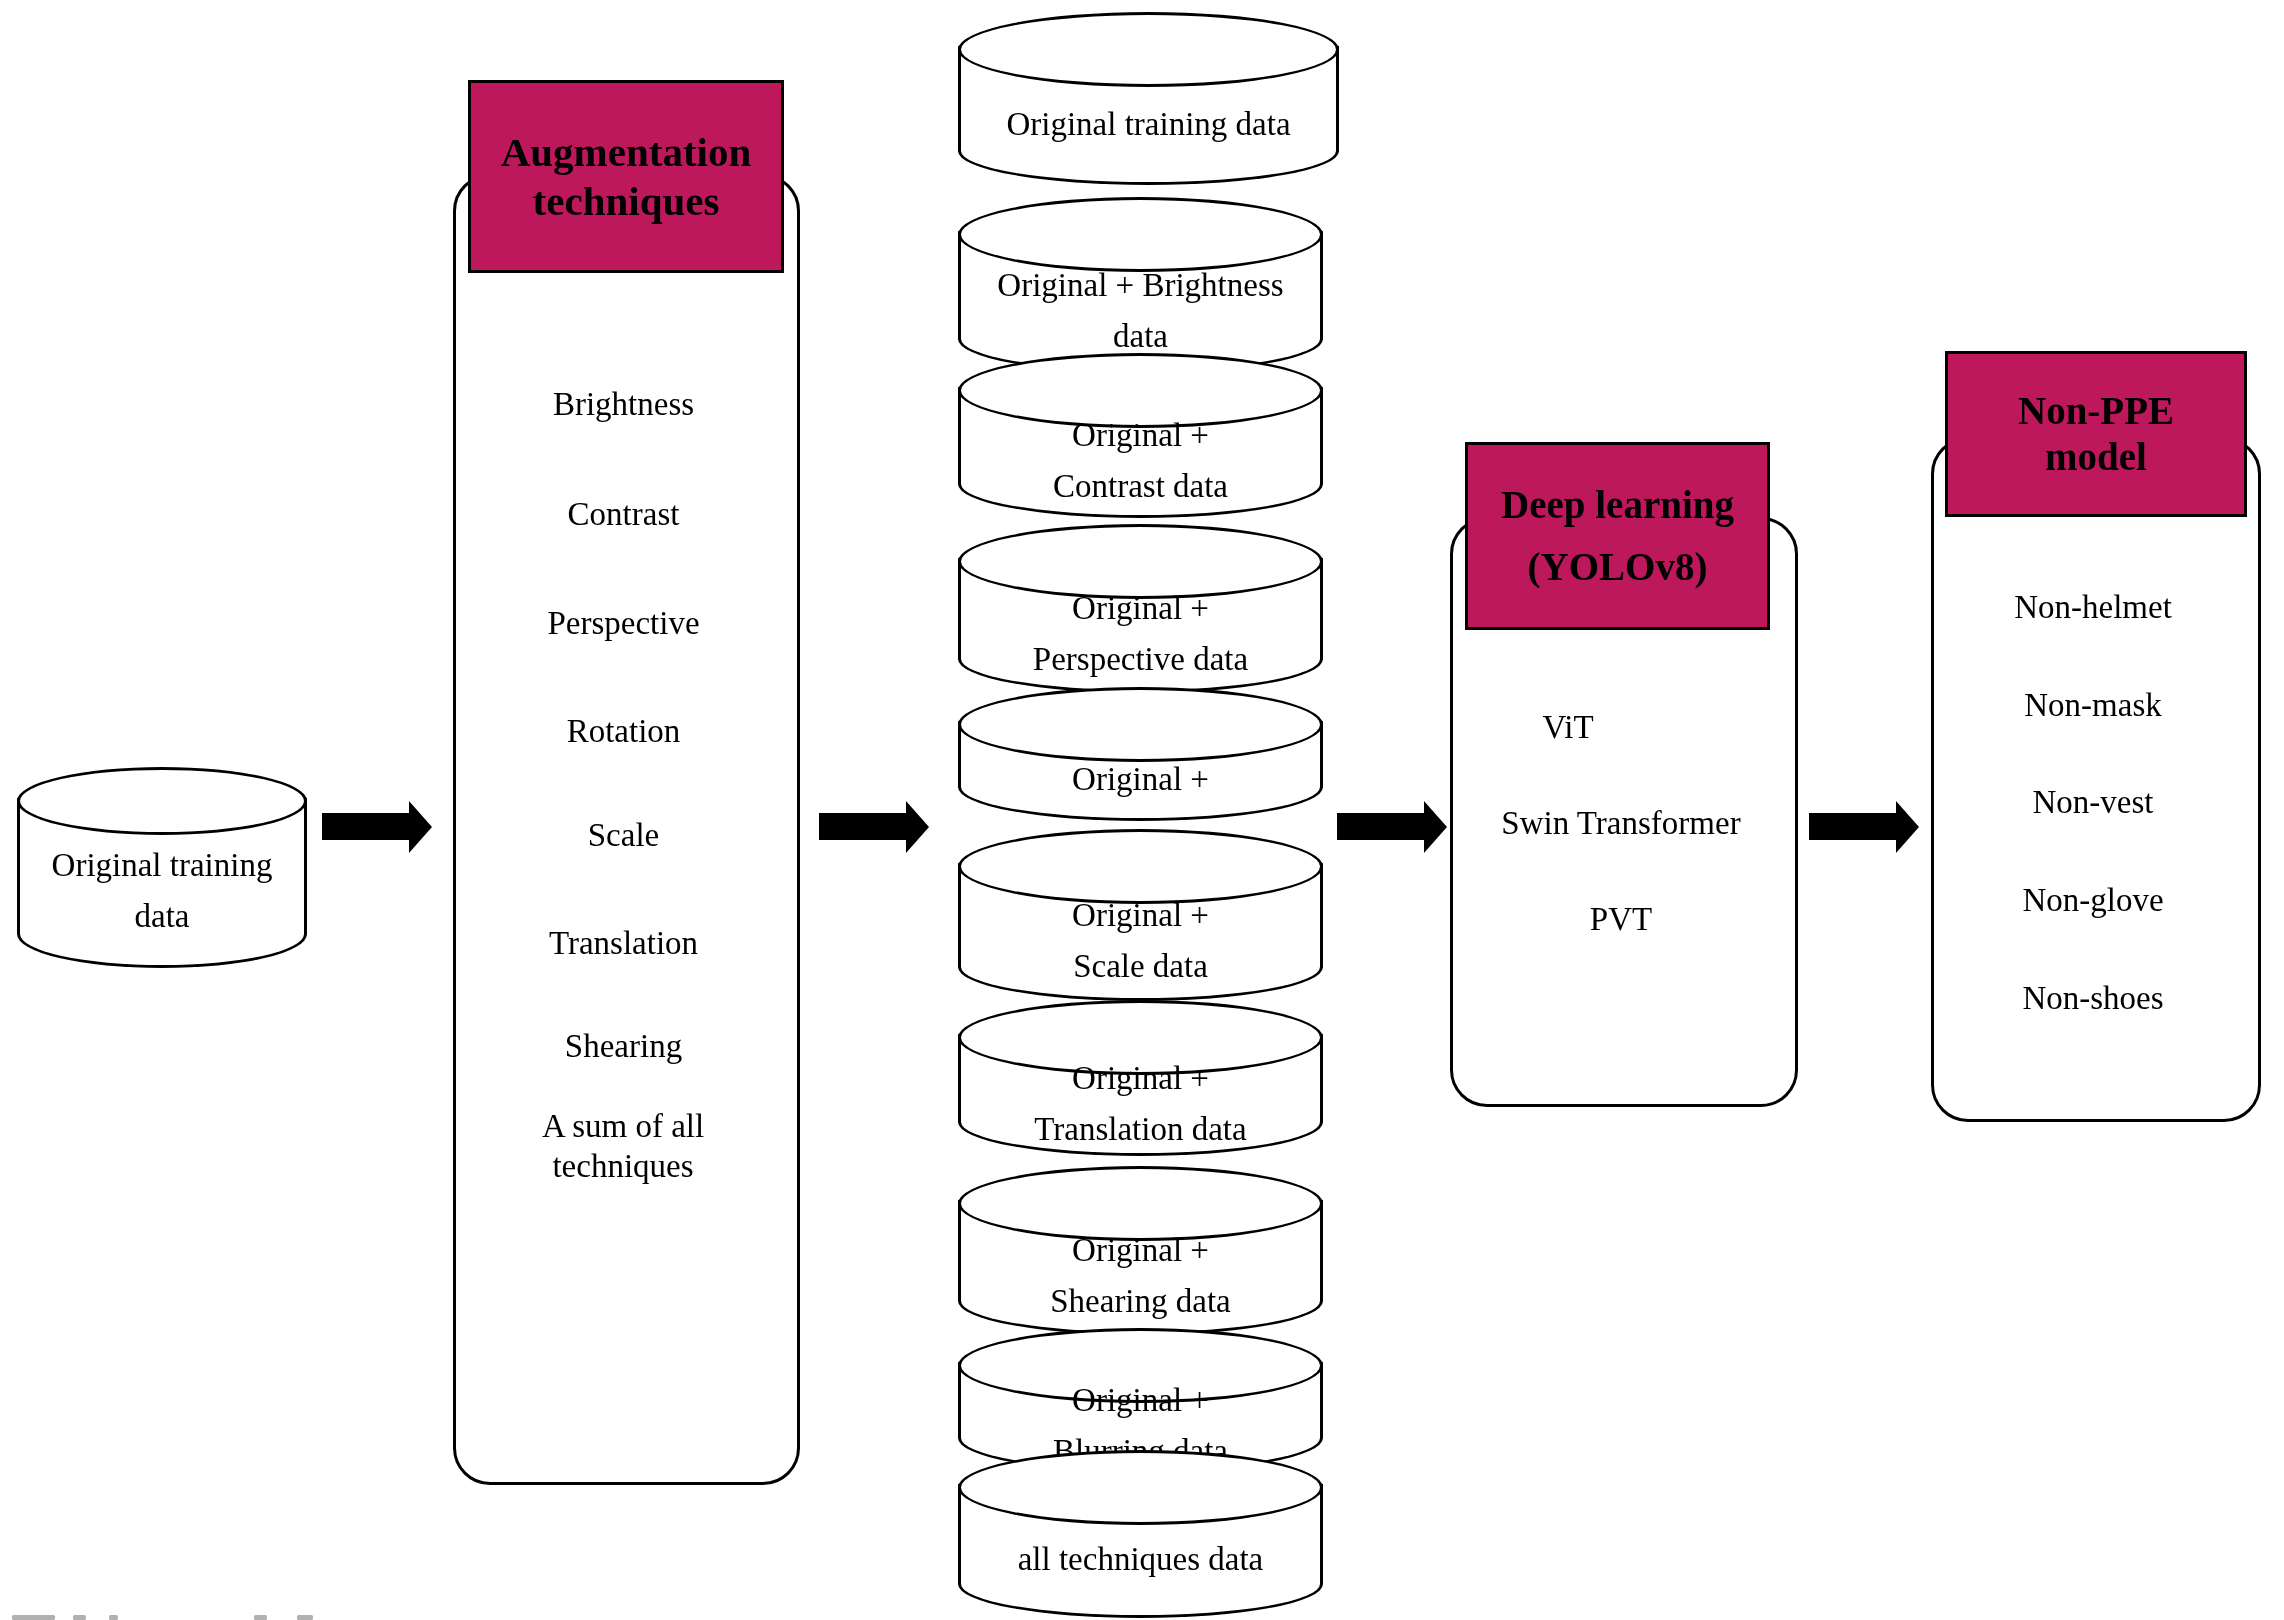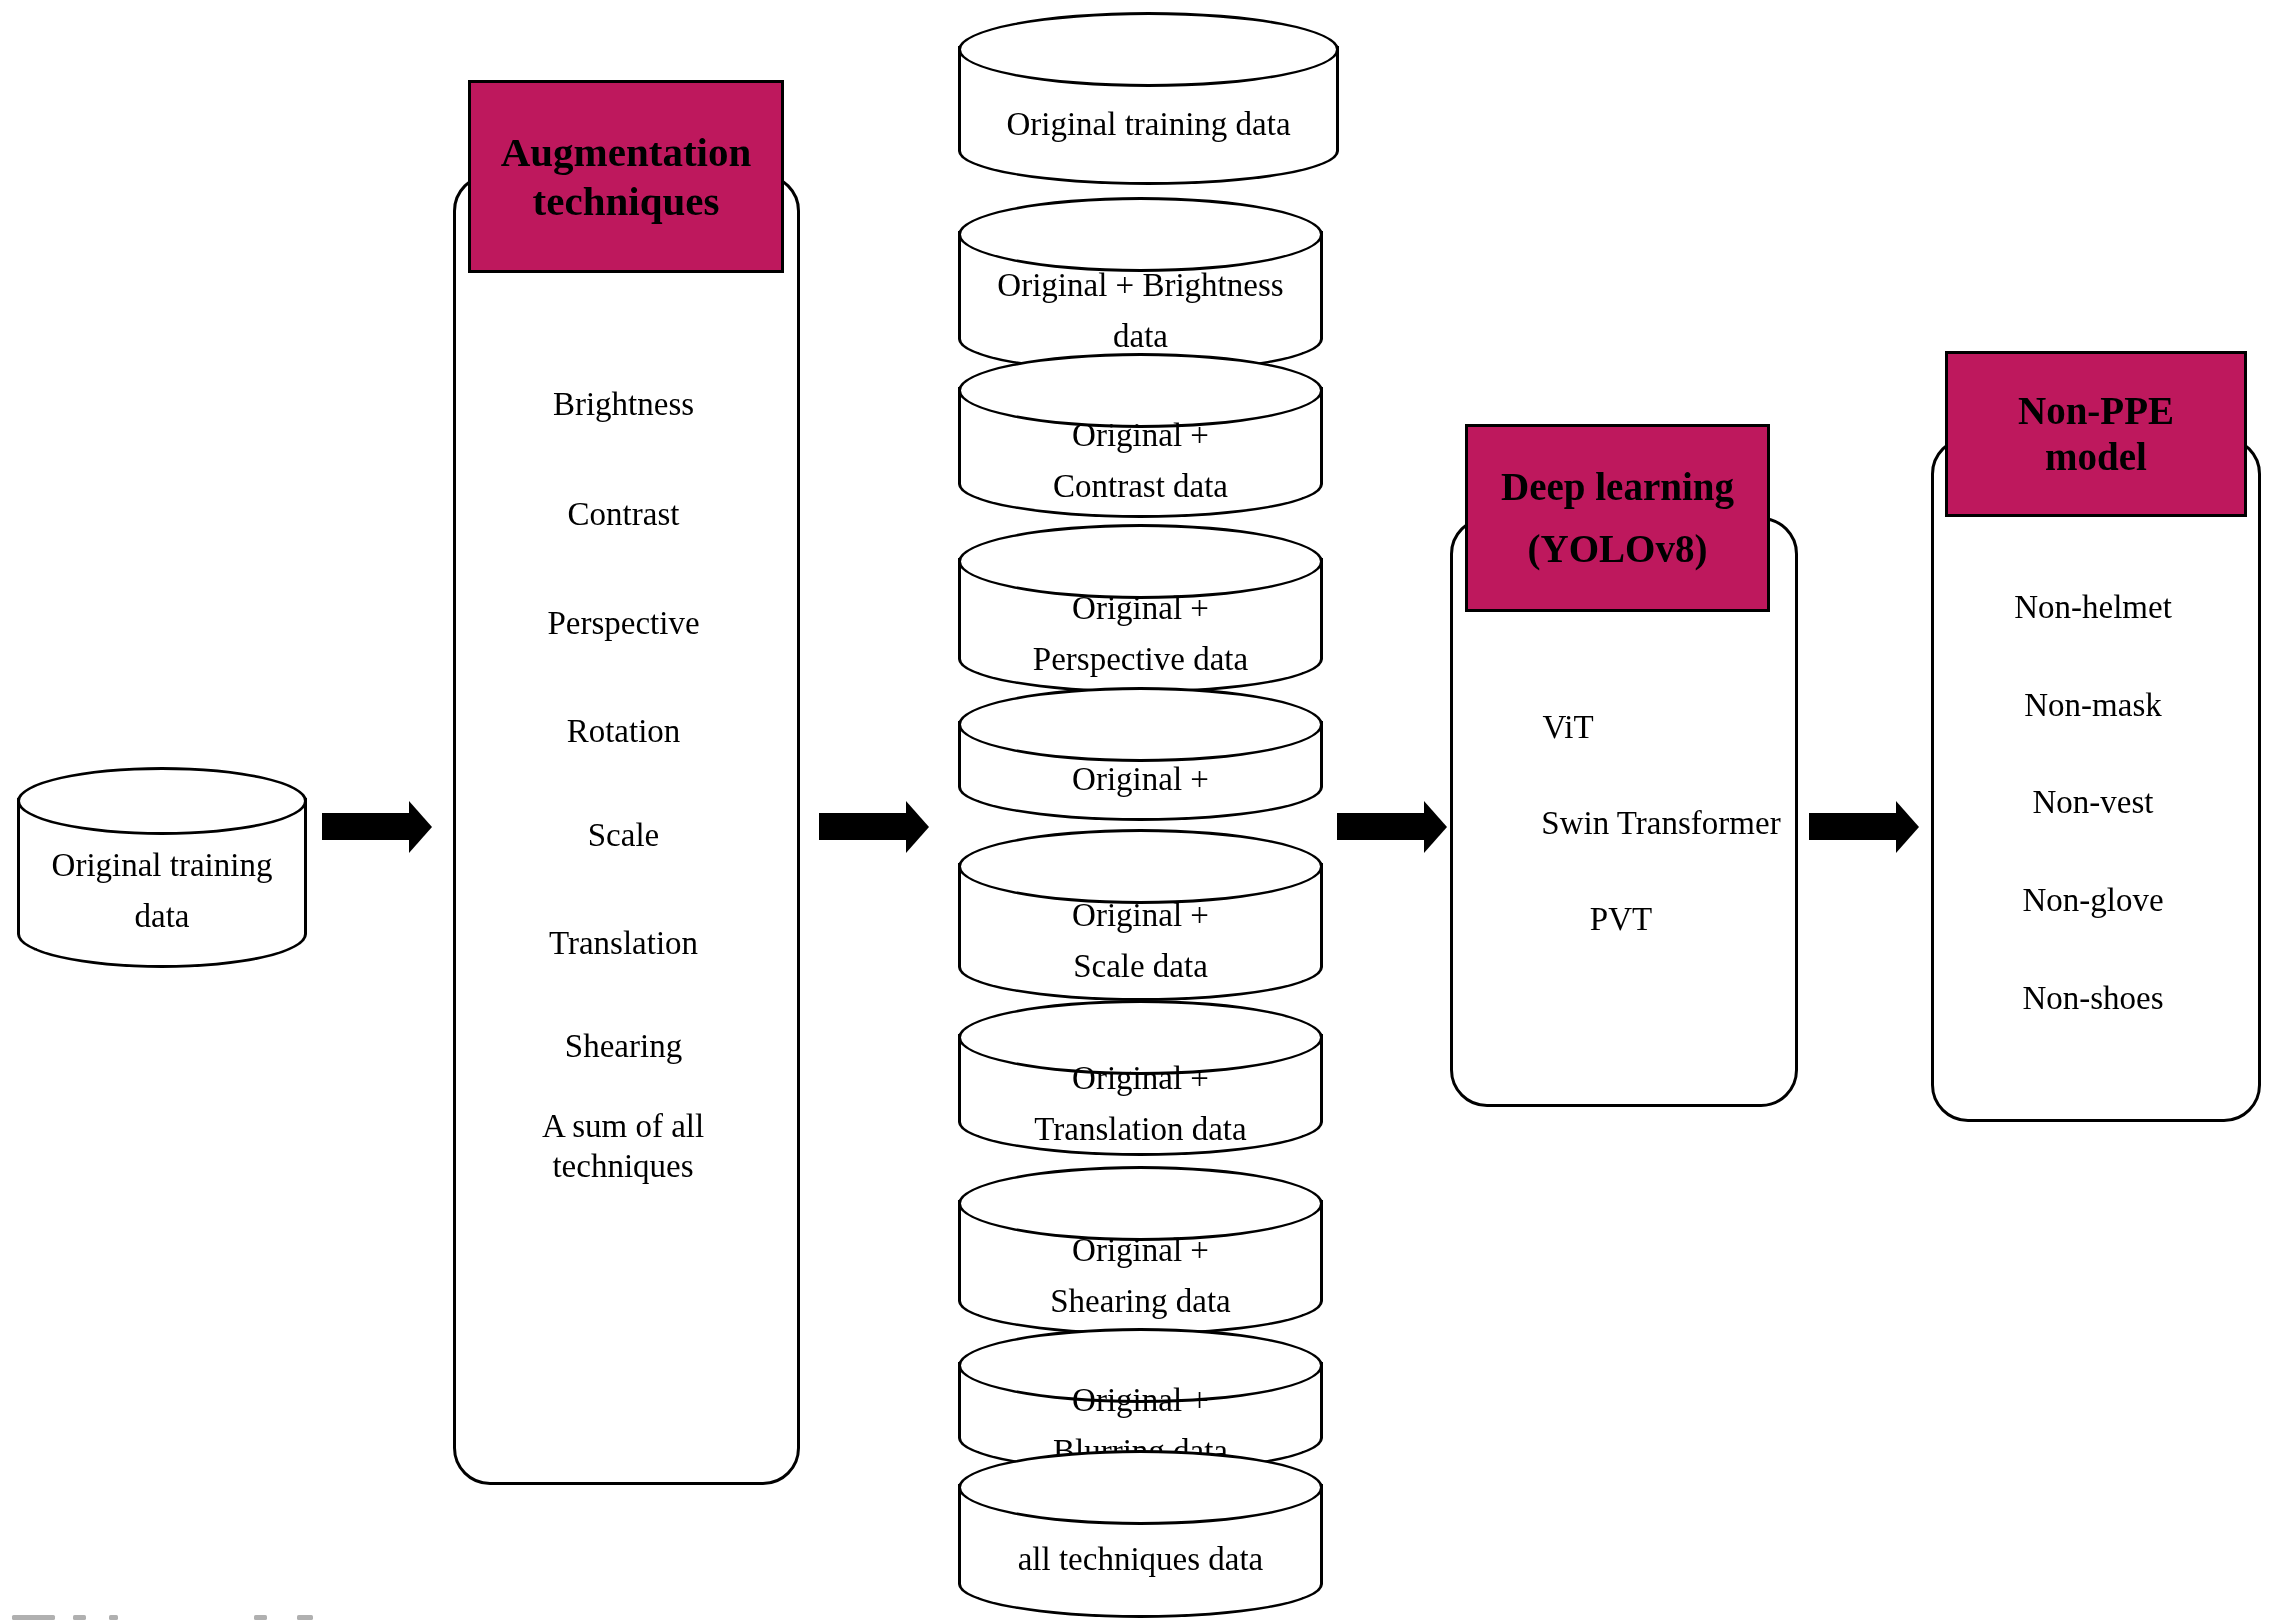--- a/index.html
+++ b/index.html
@@ -212,26 +212,26 @@
   </div>
   <div class="cyl cyl-mid" style="left:958px; top:1450px; width:365px; height:168px;">
     <div class="cyl-shell"></div>
     <div class="cyl-top"></div>
     <div class="cyl-label">
       <span class="lbl-line">all techniques data</span>
     </div>
   </div>
 
   <div class="round-box" style="left:1450px; top:517px; width:342px; height:584px;"></div>
-  <div class="title-box" style="left:1465px; top:424px; width:299px; height:182px; font-size:39px;gap:16px;">
+  <div class="title-box" style="left:1465px; top:442px; width:299px; height:182px; font-size:39px;gap:16px;">
     <span class="title-line">Deep learning</span>
     <span class="title-line">(YOLOv8)</span>
   </div>
   <div class="item-text" style="left:1397px; width:342px; top:708px;">ViT</div>
-  <div class="item-text" style="left:1450px; width:342px; top:804px;padding-left:40px;">Swin Transformer</div>
+  <div class="item-text" style="left:1450px; width:342px; top:804px;">Swin Transformer</div>
   <div class="item-text" style="left:1450px; width:342px; top:900px;">PVT</div>
 
   <div class="round-box" style="left:1931px; top:437px; width:324px; height:679px;"></div>
   <div class="title-box" style="left:1945px; top:351px; width:296px; height:160px; font-size:39px;">
     <span class="title-line">Non-PPE</span>
     <span class="title-line">model</span>
   </div>
   <div class="item-text" style="left:1931px; width:324px; top:588px;">Non-helmet</div>
   <div class="item-text" style="left:1931px; width:324px; top:686px;">Non-mask</div>
   <div class="item-text" style="left:1931px; width:324px; top:783px;">Non-vest</div>

